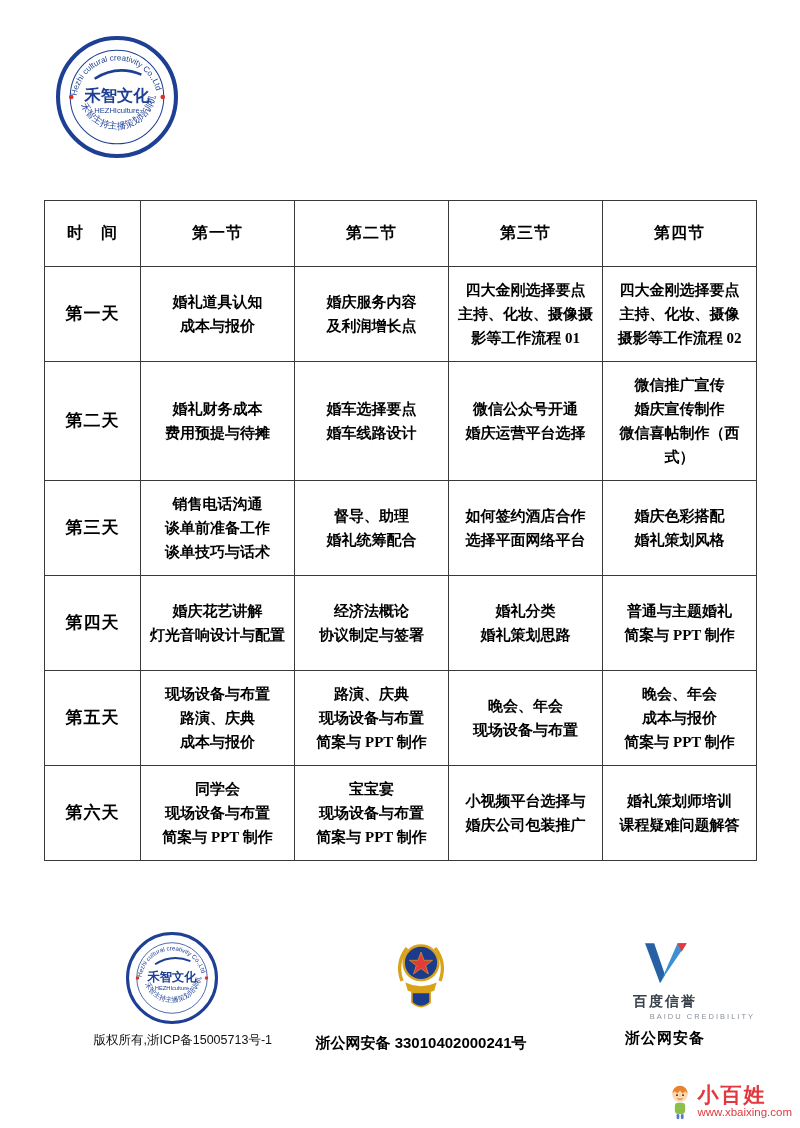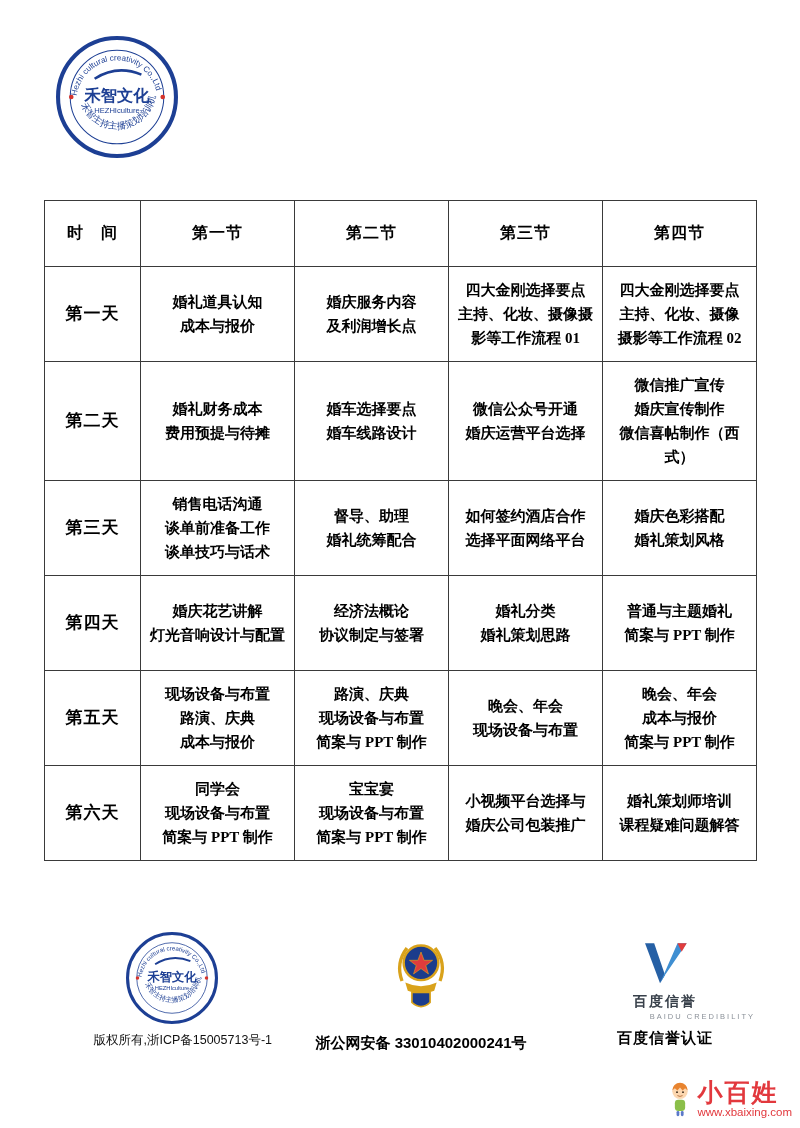--- a/index.html
+++ b/index.html
@@ -45,21 +45,21 @@
   .baidu-name { margin-top:4px; font-size:14px; font-weight:bold; color:#38404a; letter-spacing:2px; }
   .baidu-sub  { font-size:7.5px; color:#8a9098; letter-spacing:2px; margin-top:1px;text-align:right; }
   .baidu-cert { margin-top:8px; font-size:15px; font-weight:bold; color:#000; letter-spacing:1px; }
 
   
   .watermark {
     position:absolute; right:8px; bottom:8px;
     display:flex; align-items:center; gap:4px;
   }
   .wm-texts { display:flex; flex-direction:column; align-items:flex-start; }
-  .wm-name { font-size:25px; font-weight:bold; color:#e2383d; letter-spacing:2px; line-height:1.1; }
+  .wm-name { font-size:21px; font-weight:bold; color:#e2383d; letter-spacing:2px; line-height:1.1; }
   .wm-url  { font-size:11.5px; color:#e2383d; line-height:1.2; }
 
   svg text { font-family:"Liberation Sans", sans-serif; }
 </style>
 </head>
 <body>
 
 <div class="page">
 
   <div class="header-logo">
@@ -219,21 +219,21 @@
   </div>
 
   <div class="footer-block fb-right">
     <svg viewBox="0 0 60 54" width="50" height="45">
       <polygon points="6,4 17,4 30,42 24,52" fill="#2660a5"></polygon>
       <polygon points="56,4 30,42 24,52 45,4" fill="#3f8fd2"></polygon>
       <polygon points="45,4 56,4 50,14" fill="#e03c3c"></polygon>
     </svg>
     <div class="baidu-name">百度信誉</div>
     <div class="baidu-sub">BAIDU CREDIBILITY</div>
-    <div class="baidu-cert">百度信誉认证</div>
+    <div class="baidu-cert">浙公网安备</div>
   </div>
 
   <div class="watermark">
     <svg viewBox="0 0 30 42" width="26" height="36">
       <circle cx="15" cy="12" r="9" fill="#fcd7b0"></circle>
       <path d="M6,11 A9,9 0 0 1 24,11 L21,8.5 18,11 15,7.5 12,11 9,8.5 Z" fill="#e8842f"></path>
       <circle cx="11.5" cy="13" r="1.1" fill="#3a2a1a"></circle>
       <circle cx="18.5" cy="13" r="1.1" fill="#3a2a1a"></circle>
       <path d="M12,17 Q15,19 18,17" stroke="#b06a3a" stroke-width="1" fill="none"></path>
       <rect x="9" y="22" width="12" height="13" rx="4" fill="#8bbf4a"></rect>

